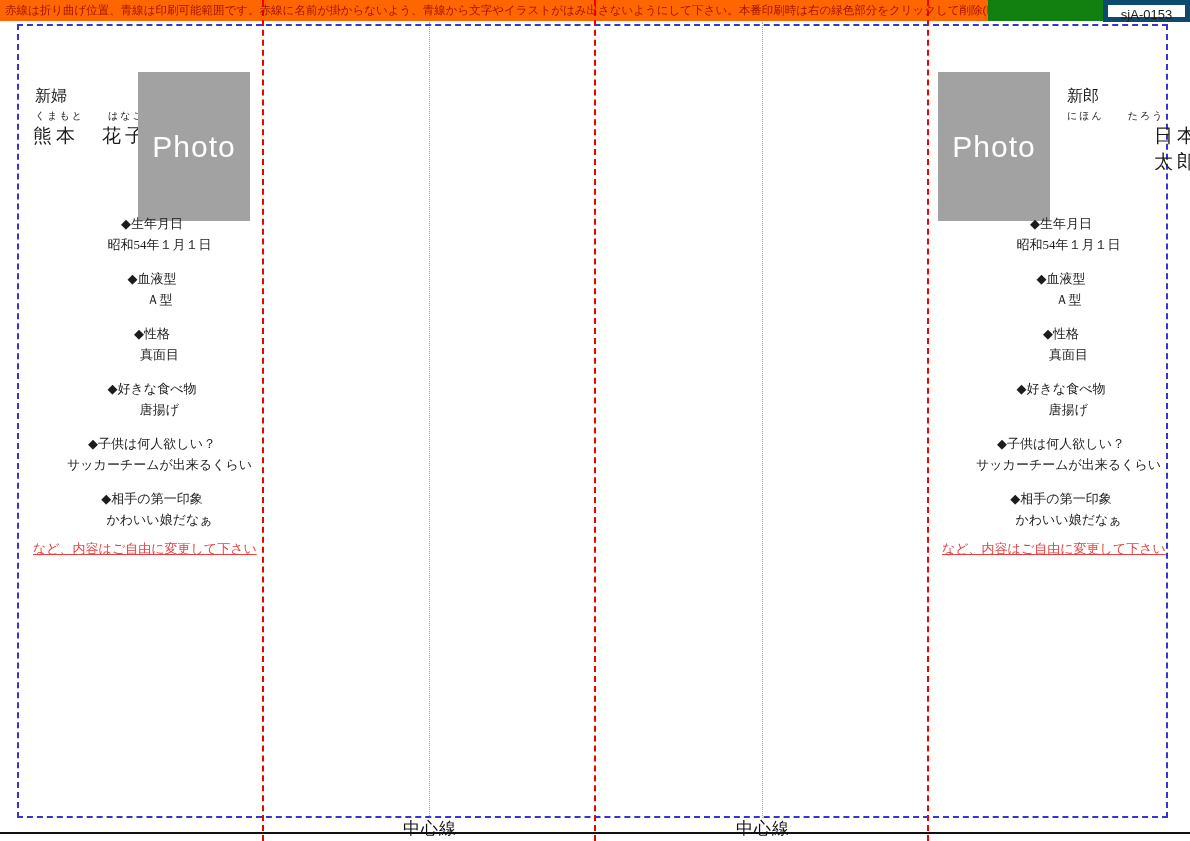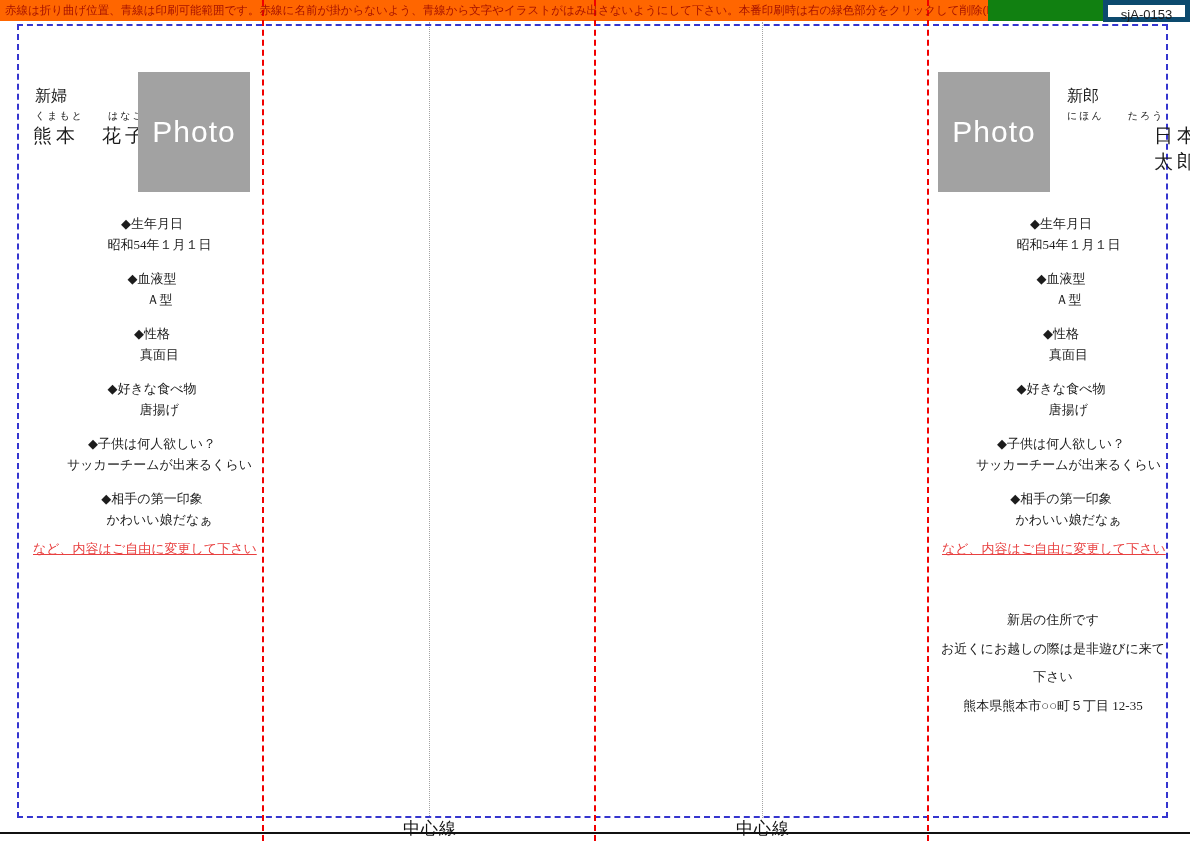--- a/index.html
+++ b/index.html
@@ -32,21 +32,21 @@
   .center-line{position:absolute;top:22px;height:796px;width:0;border-left:1px dotted #a3a3a3;z-index:1;}
   .center-a{left:429px;} .center-b{left:762px;}
   .center-label{
     position:absolute;top:817px;width:120px;text-align:center;
     font-size:17px;color:#111;z-index:4;letter-spacing:1px;
   }
   .center-label-a{left:370px;} .center-label-b{left:703px;}
   .cut-line{position:absolute;left:0;top:832px;width:1190px;height:0;border-top:2px solid #111;z-index:2;}
   
   .photo{
-    position:absolute;top:72px;width:112px;height:120px;background:#a2a2a2;z-index:2;
+    position:absolute;top:72px;width:112px;height:149px;background:#a2a2a2;z-index:2;
     display:flex;align-items:center;justify-content:center;
     font-family:"Liberation Sans","DejaVu Sans",sans-serif;font-weight:200;
     font-size:30px;color:#ffffff;letter-spacing:1px;cursor:pointer;
   }
   .photo-bride{left:138px;} .photo-groom{left:938px;}
   
   .role{position:absolute;top:86px;font-size:16px;z-index:2;}
   .furigana{position:absolute;top:109px;font-size:10px;letter-spacing:2px;z-index:2;}
   .name{position:absolute;top:123px;font-size:19px;letter-spacing:4px;z-index:2;}
   .bride-x{left:35px;} .bride-name-x{left:33px;}
@@ -159,19 +159,14 @@
     <div class="p-value">サッカーチームが出来るくらい</div>
   </div>
 
   <div class="profile-item">
     <div class="p-label">◆相手の第一印象</div>
     <div class="p-value">かわいい娘だなぁ</div>
   </div>
 </div>
   <div class="note note-groom">など、内容はご自由に変更して下さい</div>
 
-  <div class="address">
-    <div>新居の住所です</div>
-    <div>お近くにお越しの際は是非遊びに来て下さい</div>
-    <div>熊本県熊本市○○町５丁目 12-35</div>
-  </div>
 
 </div>
 
 </body></html>

